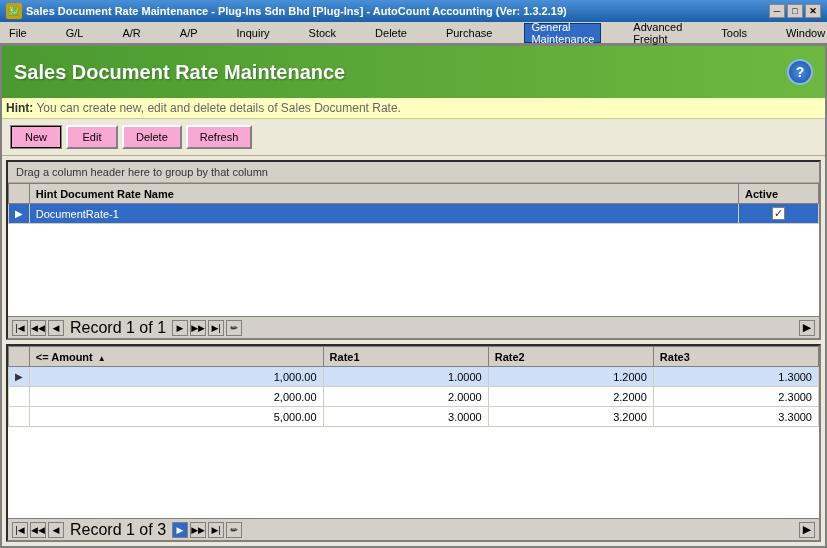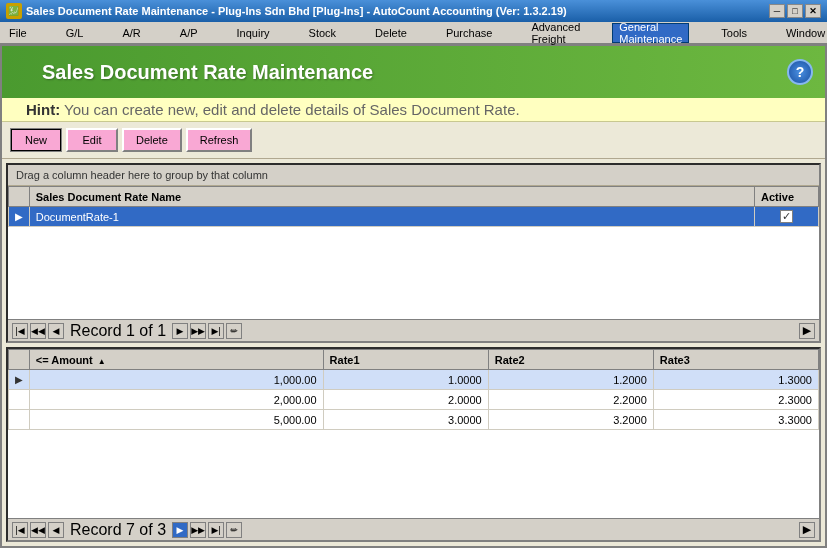--- a/index.html
+++ b/index.html
@@ -59,43 +59,42 @@
       display: flex;
       align-items: center;
       justify-content: space-between;
       min-height: 52px;
     }
     .page-title {
       color: white;
       font-size: 20px;
       font-weight: bold;
       text-shadow: 1px 1px 2px rgba(0,0,0,0.3);
-      margin-left: 28px;
     }
     .help-icon {
       width: 26px;
       height: 26px;
       background: radial-gradient(circle, #4a90e2, #1a4fa0);
       border-radius: 50%;
       display: flex;
       align-items: center;
       justify-content: center;
       color: white;
       font-weight: bold;
       font-size: 14px;
       border: 2px solid #87b8f0;
       cursor: pointer;
     }
 
     
     .hint-bar {
       background: #ffffc0;
       border-bottom: 1px solid #c8c890;
-      padding: 3px 24px;
-      font-size: 15px;
+      padding: 3px 4px;
+      font-size: 12px;
       color: #0000aa;
     }
     .hint-bar span { color: #666; }
 
     
     .toolbar {
       background: #ece9d8;
       padding: 6px 8px;
       display: flex;
       gap: 4px;
@@ -162,21 +161,21 @@
     .data-table tbody td {
       border: 1px solid #d0ccc0;
       padding: 1px 6px;
       height: 20px;
     }
     .data-table tbody tr.selected { background: #316ac5; color: white; }
     .data-table tbody tr.selected td { color: white; }
     .data-table tbody td a { color: #0000cc; text-decoration: none; }
     .data-table tbody tr.selected td a { color: white; }
     .row-indicator { width: 14px; text-align: center; color: #333; font-size: 10px; }
-    .active-col { width: 64px; text-align: center; }
+    .active-col { width: 80px; text-align: center; }
     .amount-col { text-align: right; }
 
     
     .check-box {
       width: 13px;
       height: 13px;
       border: 1px solid #808080;
       background: white;
       display: inline-flex;
       align-items: center;
@@ -231,22 +230,22 @@
 
 <div class="menu-bar">
   <div class="menu-item">File</div>
   <div class="menu-item">G/L</div>
   <div class="menu-item">A/R</div>
   <div class="menu-item">A/P</div>
   <div class="menu-item">Inquiry</div>
   <div class="menu-item">Stock</div>
   <div class="menu-item">Delete</div>
   <div class="menu-item">Purchase</div>
+  <div class="menu-item highlighted">General Maintenance</div>
   <div class="menu-item">Advanced Freight</div>
-  <div class="menu-item highlighted">General Maintenance</div>
   <div class="menu-item">Tools</div>
   <div class="menu-item">Window</div>
   <div class="menu-item">Help</div>
 </div>
 
 <div class="main-window">
 
   <div class="page-header">
     <span class="page-title">Sales Document Rate Maintenance</span>
     <div class="help-icon">?</div>
@@ -265,21 +264,21 @@
   </div>
 
   <div class="content-area">
 
     <div class="grid-panel grid-panel-top">
       <div class="group-header">Drag a column header here to group by that column</div>
       <table class="data-table">
         <thead>
           <tr>
             <th style="width:14px;"></th>
-            <th>Sales Document Rate Name</th>
+            <th>Hint Document Rate Name</th>
             <th class="active-col">Active</th>
           </tr>
         </thead>
         <tbody>
           <tr class="selected">
             <td class="row-indicator">▶</td>
             <td><a href="#">DocumentRate-1</a></td>
             <td class="active-col">
               <div class="check-box checked"></div>
             </td>
@@ -339,21 +338,21 @@
           </tr>
         </tbody>
       </table>
 
       <div style="flex:1; background: white;"></div>
 
       <div class="nav-bar">
         <div class="nav-btn">|◀</div>
         <div class="nav-btn">◀◀</div>
         <div class="nav-btn">◀</div>
-        <span class="nav-text">Record 7 of 3</span>
+        <span class="nav-text">Record 1 of 3</span>
         <div class="nav-btn" style="background:#316ac5; color:white;">▶</div>
         <div class="nav-btn">▶▶</div>
         <div class="nav-btn">▶|</div>
         <div class="nav-btn">✏</div>
         <div class="nav-scroll">▶</div>
       </div>
     </div>
 
   </div>
 </div>

